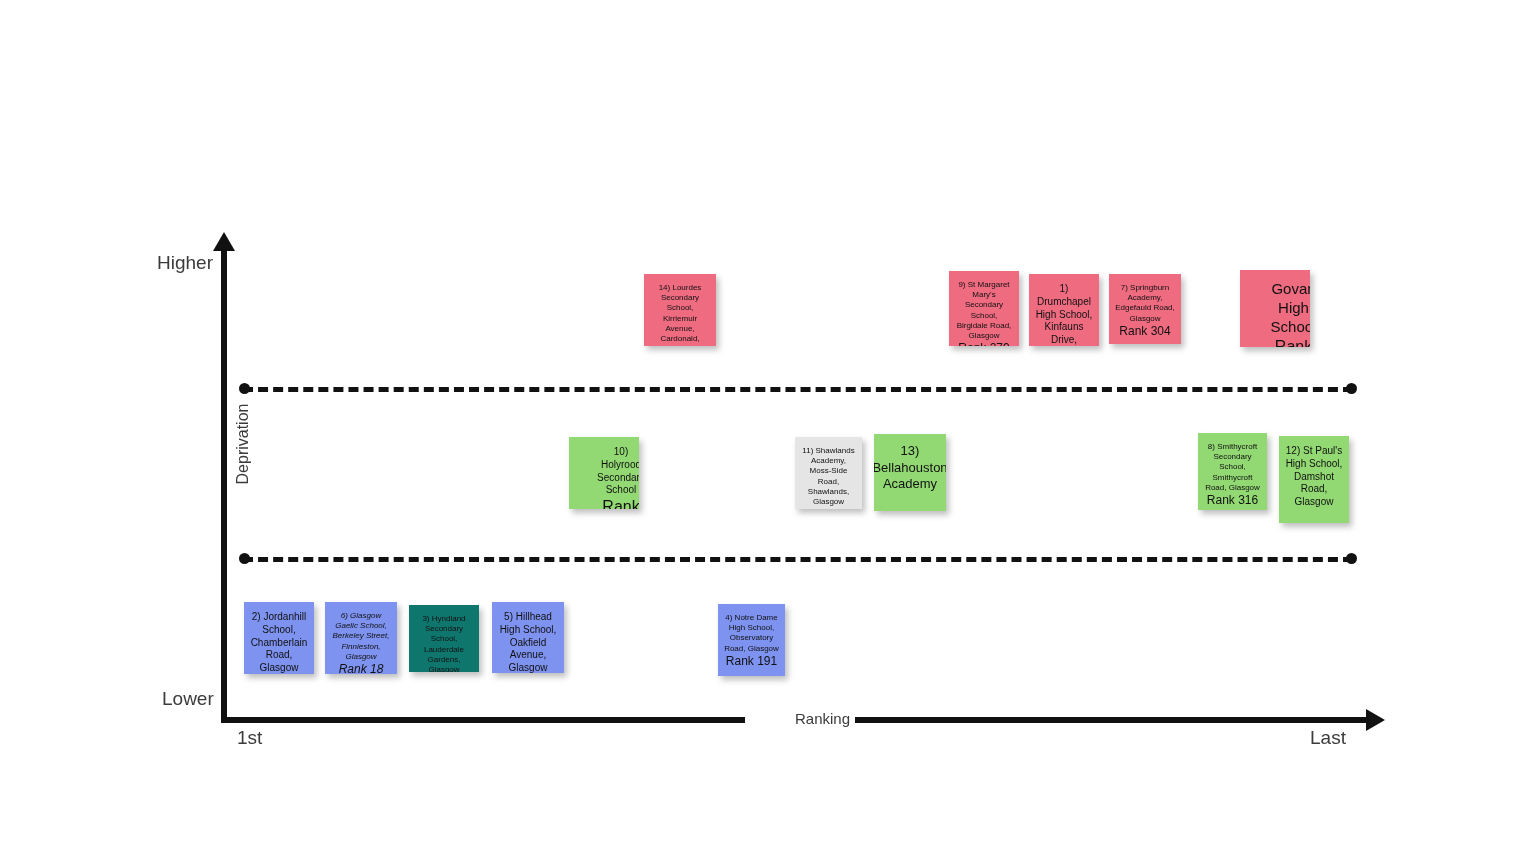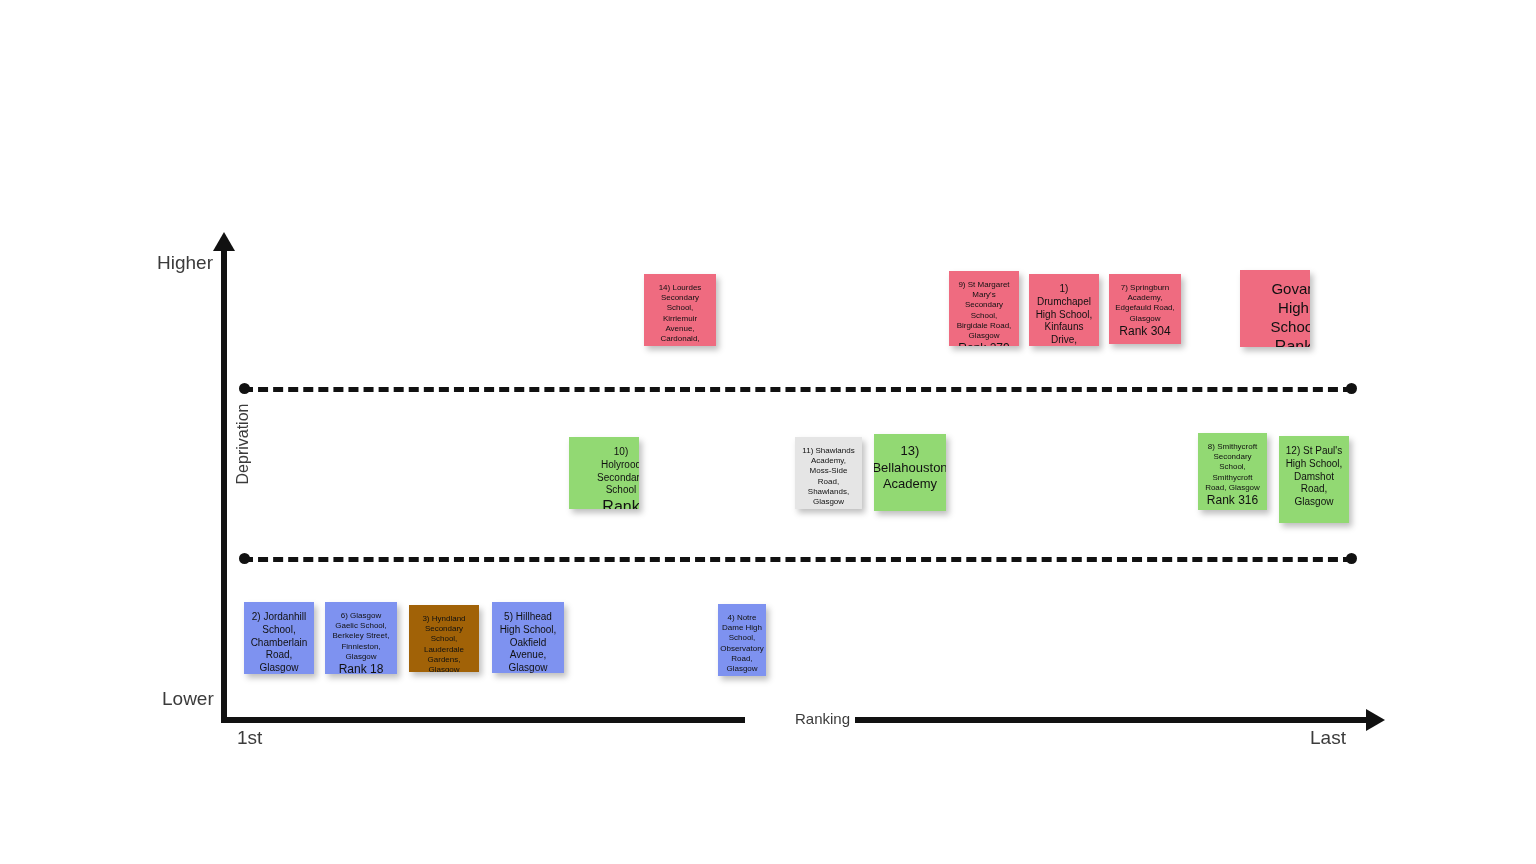--- a/index.html
+++ b/index.html
@@ -189,29 +189,29 @@
       <div class="note sm" style="left: 1198px; top: 433px; width: 69px; height: 77px; background: rgb(146, 217, 115);">
         <span class="note-name">8) Smithycroft Secondary School, Smithycroft Road, Glasgow</span>
         <span class="note-rank">Rank 316</span>
       </div>
       <div class="note md" style="left: 1279px; top: 436px; width: 70px; height: 87px; background: rgb(146, 217, 115);">
         <span class="note-name">12) St Paul's High School, Damshot Road, Glasgow</span>
       </div>
       <div class="note md" style="left: 244px; top: 602px; width: 70px; height: 72px; background: rgb(126, 146, 240);">
         <span class="note-name">2) Jordanhill School, Chamberlain Road, Glasgow</span>
       </div>
-      <div class="note sm" style="left: 325px; top: 602px; width: 72px; height: 72px; background: rgb(126, 146, 240);">
+      <div class="note sm" style="left: 325px; top: 602px; width: 72px; height: 72px; background: rgb(126, 146, 240); font-style: italic;">
         <span class="note-name">6) Glasgow Gaelic School, Berkeley Street, Finnieston, Glasgow</span>
         <span class="note-rank">Rank 18</span>
       </div>
-      <div class="note sm" style="left: 409px; top: 605px; width: 70px; height: 67px; background: #a16207;">
+      <div class="note sm" style="left: 409px; top: 605px; width: 70px; height: 67px; background: #0f766e;">
         <span class="note-name">3) Hyndland Secondary School, Lauderdale Gardens, Glasgow</span>
       </div>
       <div class="note md" style="left: 492px; top: 602px; width: 72px; height: 71px; background: rgb(126, 146, 240);">
         <span class="note-name">5) Hillhead High School, Oakfield Avenue, Glasgow</span>
       </div>
-      <div class="note sm" style="left: 718px; top: 604px; width: 48px; height: 72px; background: rgb(126, 146, 240); gap: 14px;">
+      <div class="note sm" style="left: 718px; top: 604px; width: 67px; height: 72px; background: rgb(126, 146, 240);">
         <span class="note-name">4) Notre Dame High School, Observatory Road, Glasgow</span>
         <span class="note-rank">Rank 191</span>
       </div>
     </div>
 
 </div>
 
 </body></html>

